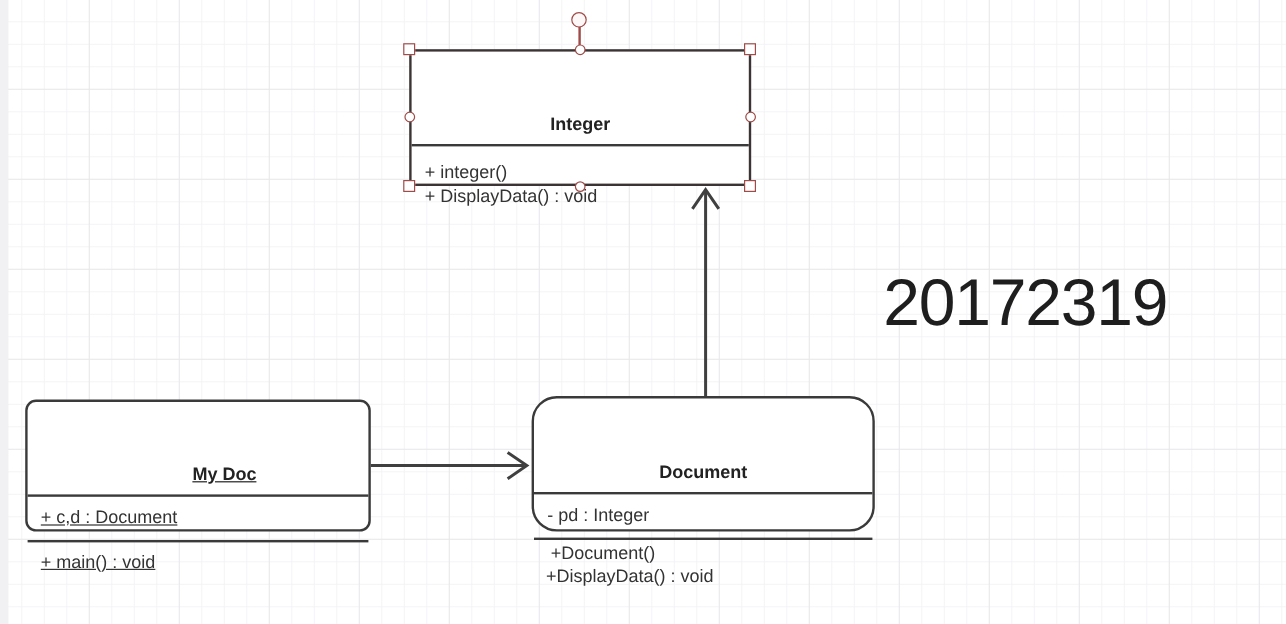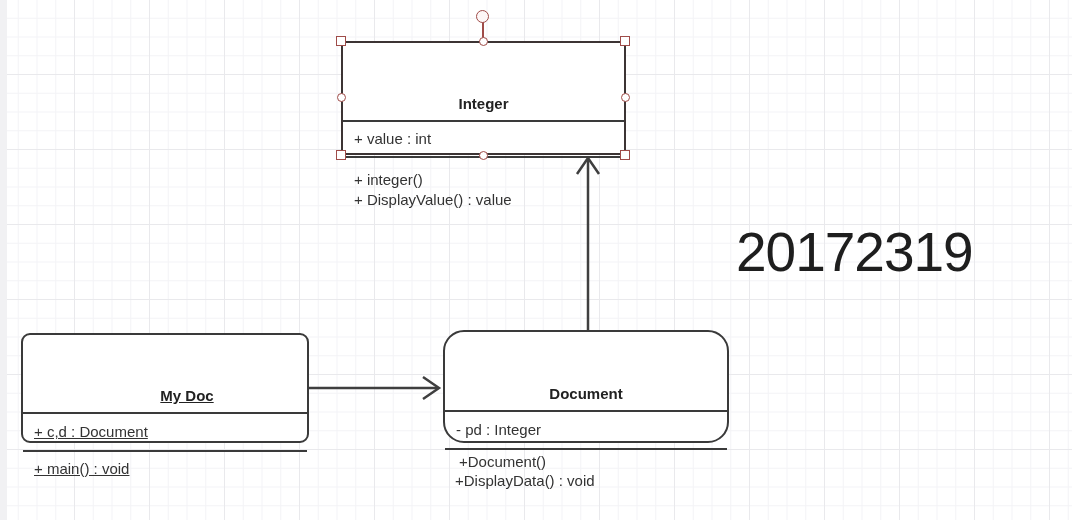--- a/index.html
+++ b/index.html
@@ -81,26 +81,23 @@
     </g>
 
     <g>
       <path d="M588,331 L588,159" stroke="#3f3f3f" stroke-width="2.5" fill="none"></path>
       <path d="M577,174 L588,158 L599,174" stroke="#3f3f3f" stroke-width="2.5" fill="none"></path>
     </g>
   </svg>
 
   <div class="uml-class" style="left:341px;top:41px;width:285px;height:114px;border-color:#3c3434;">
     <div class="uml-title" style="height:33px;">Integer</div>
-    <div class="uml-compartment" style="height:36px;">
-      <div class="uml-member" style="line-height:34px;">+ value : int</div>
-    </div>
     <div class="uml-compartment" style="flex:1 1 auto;padding-top:12px;">
       <div class="uml-member" style="line-height:20px;">+ integer()</div>
-      <div class="uml-member" style="line-height:20px;">+ DisplayValue() : value</div>
+      <div class="uml-member" style="line-height:20px;">+ DisplayData() : void</div>
     </div>
   </div>
 
   <div class="rotate-line" style="left:482px;top:22px;height:19px;"></div>
   <div class="rotate-circle" style="left:476px;top:10px;"></div>
   <div class="handle square" style="left:336px;top:36px;"></div>
   <div class="handle square" style="left:620px;top:36px;"></div>
   <div class="handle square" style="left:336px;top:150px;"></div>
   <div class="handle square" style="left:620px;top:150px;"></div>
   <div class="handle circle" style="left:479px;top:37px;"></div>

